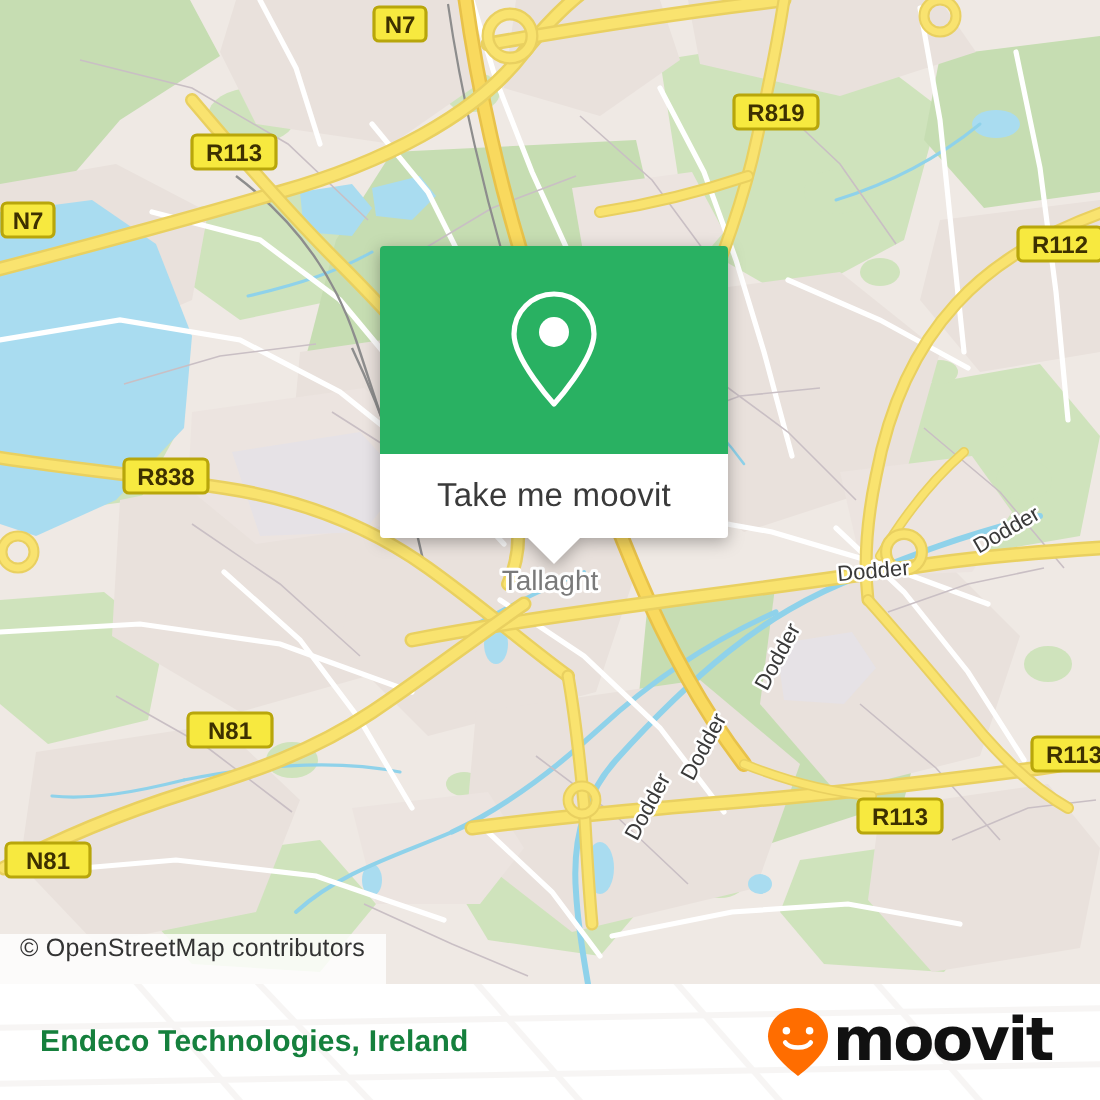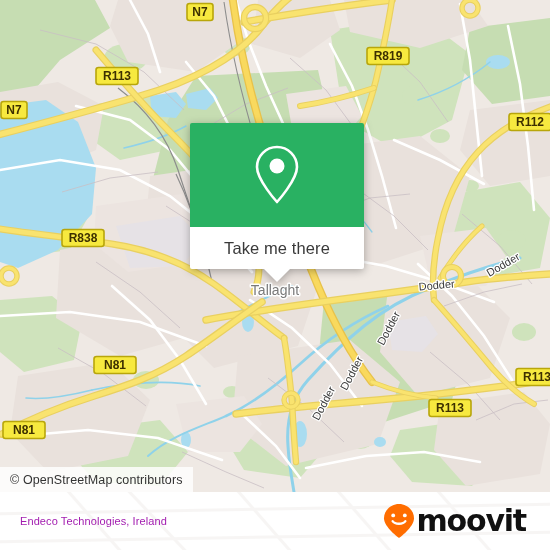--- a/index.html
+++ b/index.html
@@ -29,21 +29,20 @@
   }
   #map-svg { display: block; }
 
   
   #attribution {
     position: absolute;
     left: 0;
     top: 467px;
     height: 25px;
     display: flex;
-    align-items: center;
     padding: 0 10px 0 10px;
     background: rgba(255,255,255,0.82);
     font-size: 12.5px;
     color: #333333;
     letter-spacing: 0.1px;
     white-space: nowrap;
     z-index: 30;
   }
 
   
@@ -103,24 +102,25 @@
     left: 0; top: 0;
     width: 550px;
     height: 58px;
     opacity: 0.30;
   }
   #footer-title {
     position: absolute;
     left: 20px;
     top: 50%;
     transform: translateY(-50%);
-    font-size: 11px;
-    color: #a21caf;
+    font-size: 15px;
+    color: #15803d;
     letter-spacing: 0.1px;
     z-index: 2;
+    font-weight: bold;
   }
   #footer-logo {
     position: absolute;
     right: 24px;
     top: 50%;
     transform: translateY(-50%);
     display: flex;
     align-items: center;
     z-index: 2;
   }
@@ -403,21 +403,21 @@
   </div>
 
   <div id="popup">
     <div id="popup-head">
       <svg width="48" height="62" viewBox="0 0 48 62">
         <path d="M24 3 C13 3 4 12 4 23 C4 36 24 58 24 58 C24 58 44 36 44 23 C44 12 35 3 24 3 Z" fill="none" stroke="#ffffff" stroke-width="2.6" stroke-linejoin="round"></path>
         <circle cx="24" cy="22" r="7.5" fill="#ffffff"></circle>
       </svg>
     </div>
     <div id="popup-body">
-      <span id="popup-label">Take me there</span>
+      <span id="popup-label">Take me moovit</span>
     </div>
     <div id="popup-tail"></div>
   </div>
 
   <div id="footer">
     <svg id="footer-watermark" viewBox="0 0 550 58">
       <rect x="0" y="0" width="550" height="58" fill="#ffffff"></rect>
       <g stroke="#e6e1dd" stroke-width="3" fill="none">
         <path d="M60,-10 L130,70"></path>
         <path d="M120,-10 L196,70"></path>

